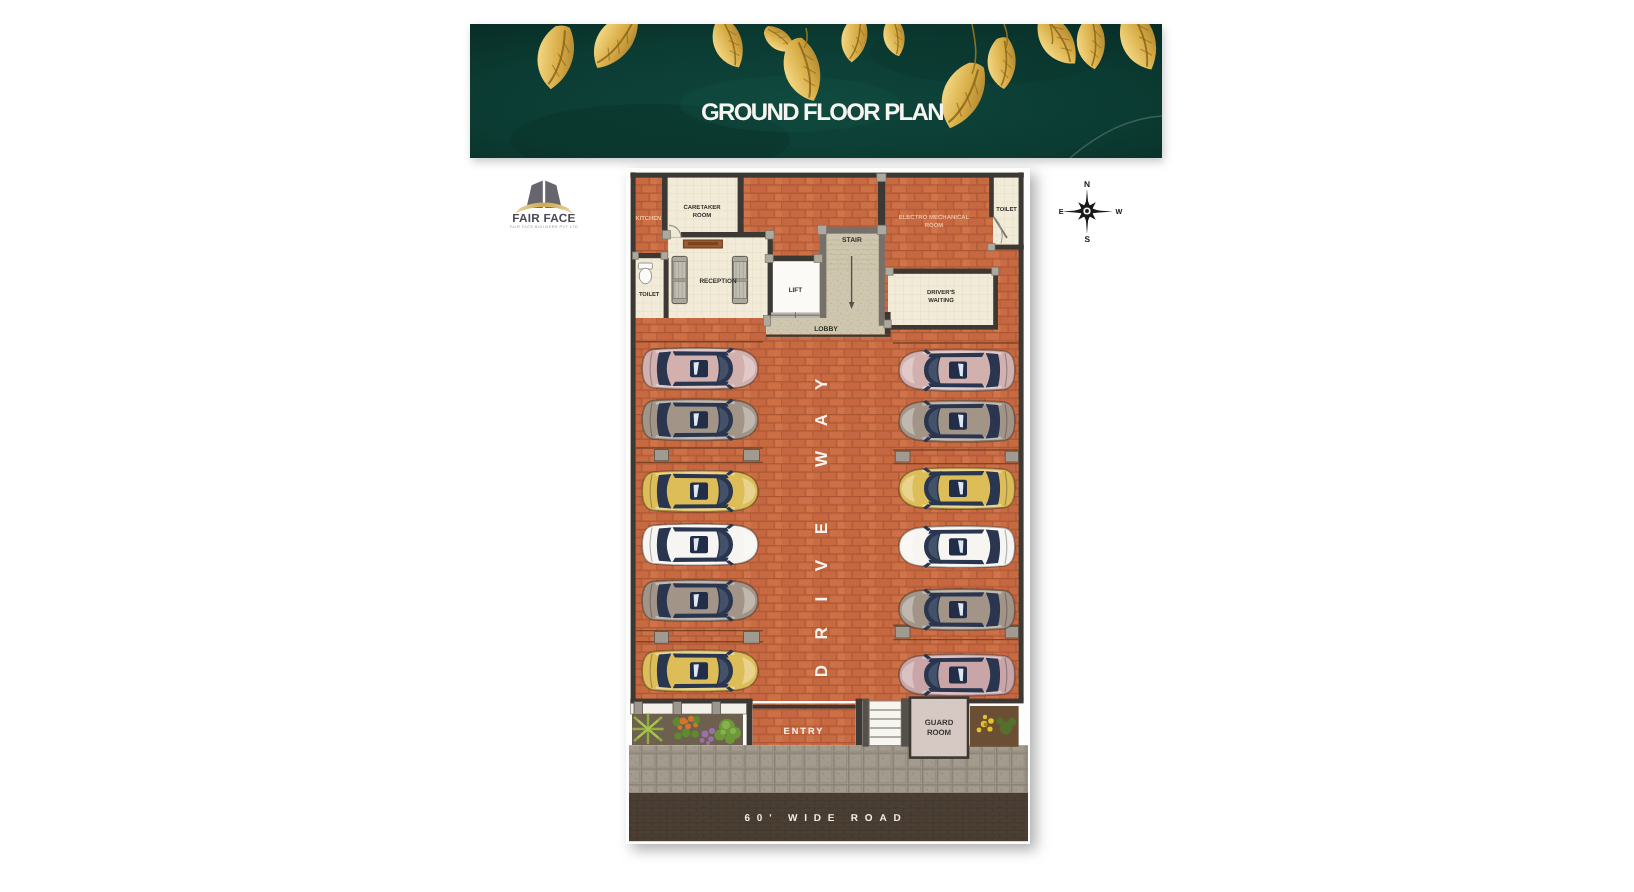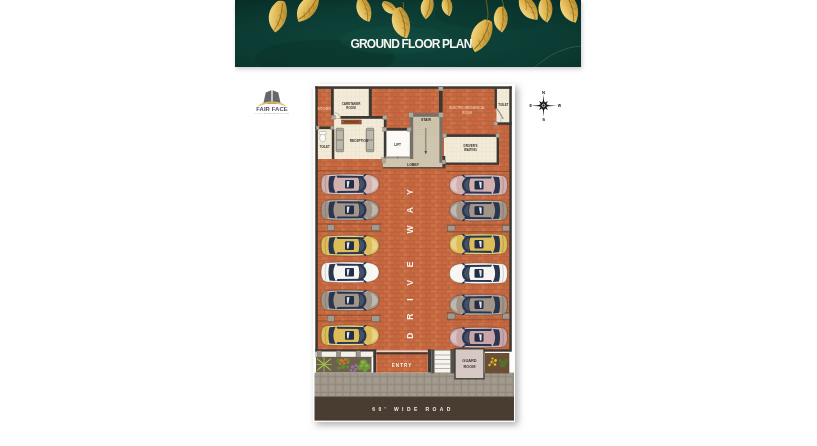--- a/index.html
+++ b/index.html
@@ -3,21 +3,21 @@
 <meta charset="utf-8">
 <style>
   html,body { margin:0; padding:0; }
   body { width:817px; height:446px; background:#ffffff; font-family:"Liberation Sans", sans-serif; position:relative; overflow:hidden; }
   .abs { position:absolute; }
   svg text { font-family:"Liberation Sans", sans-serif; }
 </style>
 </head>
 <body>
 
-<div class="abs" style="left:235px; top:0; width:298px; height:67px; filter:drop-shadow(1px 2px 2px rgba(150,150,150,0.5));">
+<div class="abs" style="left:235px; top:12px; width:298px; height:67px; filter:drop-shadow(1px 2px 2px rgba(150,150,150,0.5));">
 <svg width="346" height="67" viewBox="0 0 346 67">
 <defs>
 <radialGradient id="bgrn" cx="48%" cy="60%" r="90%">
   <stop offset="0%" stop-color="#0f463c"></stop>
   <stop offset="55%" stop-color="#0b3b32"></stop>
   <stop offset="100%" stop-color="#062620"></stop>
 </radialGradient>
 <linearGradient id="gold" x1="0" y1="0" x2="1" y2="1">
   <stop offset="0%" stop-color="#8f6a1e"></stop>
   <stop offset="45%" stop-color="#d8ac46"></stop>

